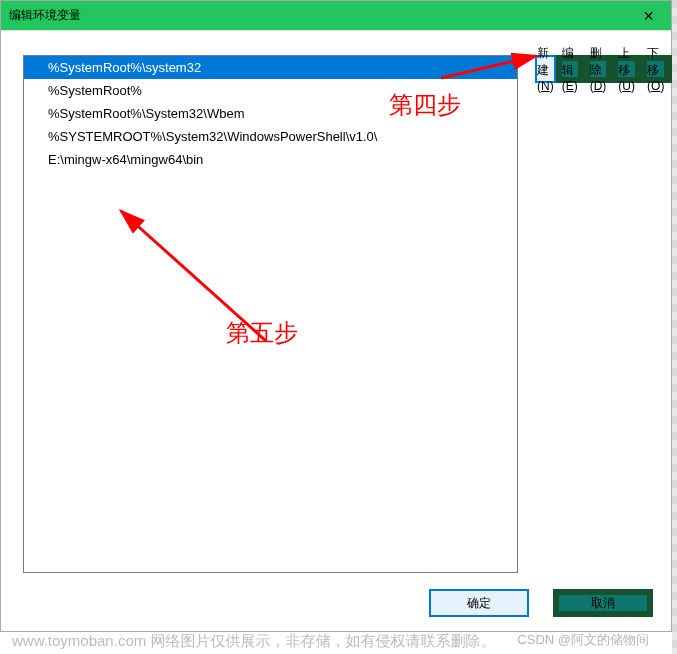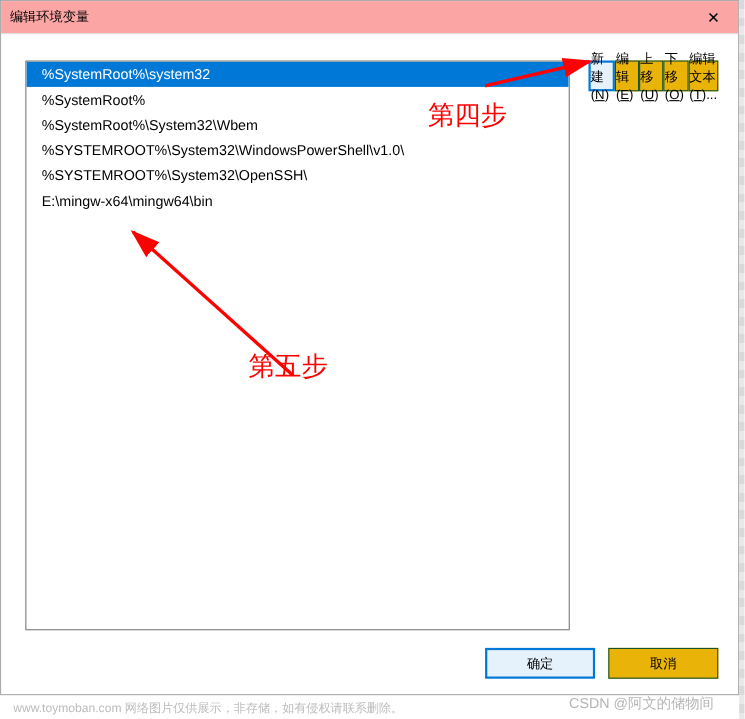--- a/index.html
+++ b/index.html
@@ -19,21 +19,21 @@
       background: #fff;
       position: relative;
     }
     .titlebar {
       height: 30px;
       display: flex;
       align-items: center;
       justify-content: space-between;
       padding-left: 8px;
       border-bottom: 1px solid #e0e0e0;
-      background: #fca5a5;
+      background: #22c55e;
     }
     .titlebar-title { font-size: 12px; }
     .close-btn {
       width: 45px;
       height: 30px;
       display: flex;
       align-items: center;
       justify-content: center;
       font-size: 14px;
       cursor: pointer;
@@ -44,81 +44,81 @@
       top: 54px;
       width: 495px;
       height: 518px;
       border: 1px solid #7a7a7a;
       background: #fff;
       overflow: hidden;
     }
     .list-row {
       height: 23px;
       line-height: 23px;
-      padding: 0 14px;
+      padding: 0 24px;
       font-size: 13px;
       white-space: nowrap;
       overflow: hidden;
       text-overflow: ellipsis;
       cursor: default;
     }
     .list-row.selected {
       background: #0078d7;
       color: #fff;
     }
     .btn-col {
       position: absolute;
       right: 18px;
       top: 54px;
       width: 118px;
       display: flex;
     }
     .btn {
       width: 118px;
       height: 28px;
-      border: 1px solid #14532d;
-      background: #eab308;
+      border: 6px solid #14532d;
+      background: #0f766e;
       font-size: 12px;
       display: flex;
       align-items: center;
       justify-content: center;
       cursor: pointer;
       position: relative;
     }
     .btn.focus {
       border: 2px solid #0078d7;
       background: #e5f1fb;
     }
     .gap-s { height: 22px; }
     .gap-m { height: 46px; }
     .dialog-actions {
       position: absolute;
       right: 18px;
       bottom: 14px;
       display: flex;
-      gap: 12px;
+      gap: 24px;
     }
     .dialog-actions .btn { width: 100px; }
     .annotation {
       position: absolute;
       color: #ff0000;
       font-size: 24px;
       font-family: "SimSun", serif;
       pointer-events: none;
     }
     .arrow-svg {
       position: absolute;
       pointer-events: none;
     }
     .footer-left {
       position: absolute;
       bottom: 3px;
       left: 12px;
       color: #bcbcbc;
-      font-size: 11px;
+      font-size: 15px;
     }
     .footer-right {
       position: absolute;
       bottom: 5px;
       right: 28px;
       color: rgba(120,120,120,0.55);
       font-size: 13px;
     }
     u.hotkey { text-decoration: underline; }
     .right-edge {
@@ -137,34 +137,36 @@
     <div class="close-btn">
       <span>✕</span>
     </div>
   </div>
 
   <div class="listbox" id="listbox">
       <div class="list-row selected">%SystemRoot%\system32</div>
       <div class="list-row">%SystemRoot%</div>
       <div class="list-row">%SystemRoot%\System32\Wbem</div>
       <div class="list-row">%SYSTEMROOT%\System32\WindowsPowerShell\v1.0\</div>
-      <div class="list-row">%SYSTEMROOT%\System32\OpenSSH\</div>
       <div class="list-row">E:\mingw-x64\mingw64\bin</div>
     </div>
 
   <div class="btn-col">
     <div class="btn focus">
         <span><span id="btn-new">新建(<u class="hotkey">N</u>)</span></span>
       </div>
     <div class="gap-s"></div>
     <div class="btn">
         <span><span id="btn-edit">编辑(<u class="hotkey">E</u>)</span></span>
       </div>
     <div class="gap-s"></div>
     <div class="gap-s"></div>
+    <div class="btn">
+        <span><span id="btn-delete">删除(<u class="hotkey">D</u>)</span></span>
+      </div>
     <div class="gap-m"></div>
     <div class="btn">
         <span><span id="btn-up">上移(<u class="hotkey">U</u>)</span></span>
       </div>
     <div class="gap-s"></div>
     <div class="btn">
         <span><span id="btn-down">下移(<u class="hotkey">O</u>)</span></span>
       </div>
     <div class="gap-m"></div>
     <div class="btn">

